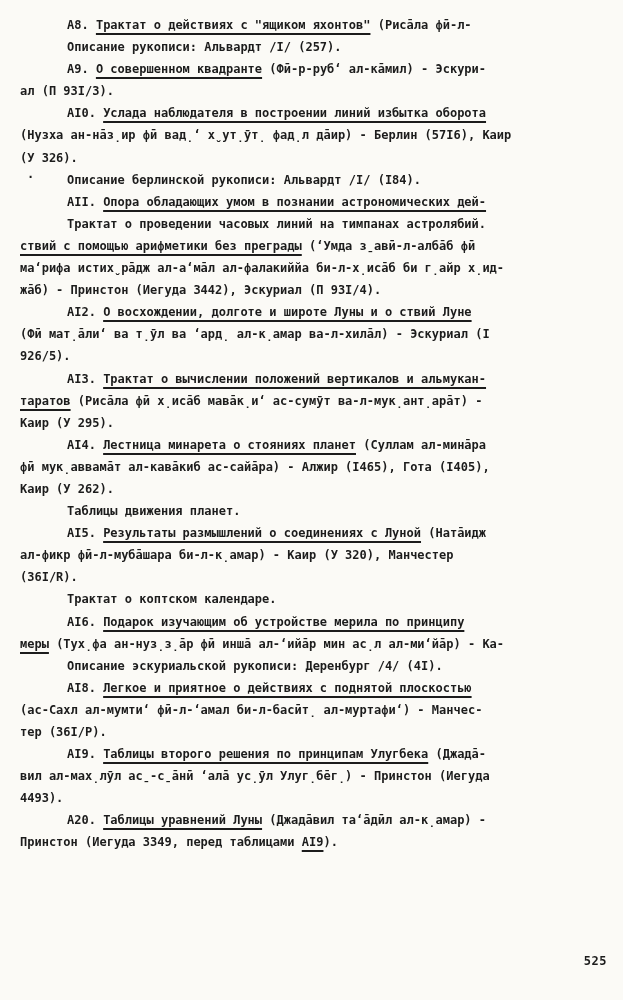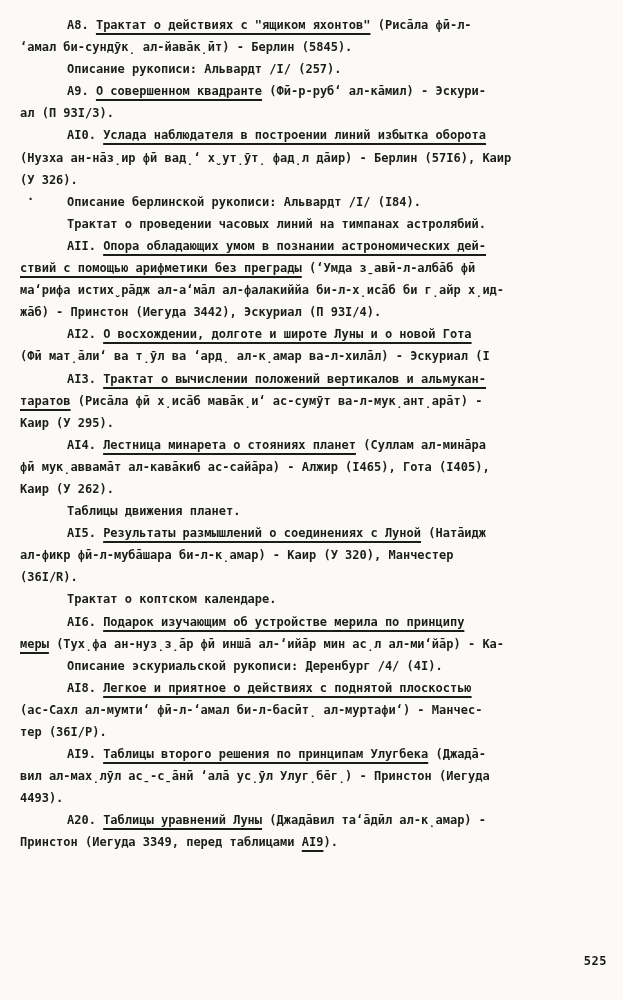--- a/index.html
+++ b/index.html
@@ -39,35 +39,35 @@
     top:954px; right:16px;
     letter-spacing:0.5px;
   }
 </style>
 </head>
 <body>
 
 <div class="page">
   <div class="text-block">
       <div class="line indent"><span class="run">А8. </span><span class="run u">Трактат о действиях с "ящиком яхонтов"</span><span class="run"> (Риса̄ла фӣ-л-</span></div>
-      <div class="line"><span class="run">ʻамал би-сундӯк̣ ал-йава̄к̣ӣт) - Берлин (5845).</span></div>
       <div class="line indent"><span class="run">Описание рукописи: Альвардт /I/ (257).</span></div>
       <div class="line indent"><span class="run">А9. </span><span class="run u">О совершенном квадранте</span><span class="run"> (Фӣ-р-рубʻ ал-ка̄мил) - Эскури-</span></div>
       <div class="line"><span class="run">ал (П 93I/3).</span></div>
       <div class="line indent"><span class="run">АI0. </span><span class="run u">Услада наблюдателя в построении линий избытка оборота</span></div>
       <div class="line"><span class="run">(Нузха ан-на̄з̣ир фӣ вад̣ʻ х̮ут̣ӯт̣ фад̣л да̄ир) - Берлин (57I6), Каир</span></div>
       <div class="line"><span class="run">(У 326).</span></div>
       <div class="line indent"><span class="margin-dot">·</span><span class="run">Описание берлинской рукописи: Альвардт /I/ (I84).</span></div>
+      <div class="line indent"><span class="run">АII. </span><span class="run u">Опора обладающих умом в познании астрономических дей-</span></div>
       <div class="line indent"><span class="run">Трактат о проведении часовых линий на тимпанах астролябий.</span></div>
-      <div class="line indent"><span class="run">АII. </span><span class="run u">Опора обладающих умом в познании астрономических дей-</span></div>
       <div class="line"><span class="run u">ствий с помощью арифметики без преграды</span><span class="run"> (ʻУмда з̱авӣ-л-алба̄б фӣ</span></div>
       <div class="line"><span class="run">маʻрифа истих̮ра̄дж ал-аʻма̄л ал-фалакиййа би-л-х̣иса̄б би г̣айр х̣ид-</span></div>
       <div class="line"><span class="run">жа̄б) - Принстон (Иегуда 3442), Эскуриал (П 93I/4).</span></div>
-      <div class="line indent"><span class="run">АI2. </span><span class="run u">О восхождении, долготе и широте Луны и о новой Гота</span></div>
+      <div class="line indent"><span class="run">АI2. </span><span class="run u">О восхождении, долготе и широте Луны и о ствий Луне</span></div>
       <div class="line"><span class="run">(Фӣ мат̣а̄лиʻ ва т̣ӯл ва ʻард̣ ал-к̣амар ва-л-хила̄л) - Эскуриал (I</span></div>
+      <div class="line"><span class="run">926/5).</span></div>
       <div class="line indent"><span class="run">АI3. </span><span class="run u">Трактат о вычислении положений вертикалов и альмукан-</span></div>
       <div class="line"><span class="run u">таратов</span><span class="run"> (Риса̄ла фӣ х̣иса̄б мава̄к̣иʻ ас-сумӯт ва-л-мук̣ант̣ара̄т) -</span></div>
       <div class="line"><span class="run">Каир (У 295).</span></div>
       <div class="line indent"><span class="run">АI4. </span><span class="run u">Лестница минарета о стояниях планет</span><span class="run"> (Суллам ал-мина̄ра</span></div>
       <div class="line"><span class="run">фӣ мук̣аввама̄т ал-кава̄киб ас-сайа̄ра) - Алжир (I465), Гота (I405),</span></div>
       <div class="line"><span class="run">Каир (У 262).</span></div>
       <div class="line indent"><span class="run">Таблицы движения планет.</span></div>
       <div class="line indent"><span class="run">АI5. </span><span class="run u">Результаты размышлений о соединениях с Луной</span><span class="run"> (Ната̄идж</span></div>
       <div class="line"><span class="run">ал-фикр фӣ-л-муба̄шара би-л-к̣амар) - Каир (У 320), Манчестер</span></div>
       <div class="line"><span class="run">(36I/R).</span></div>

